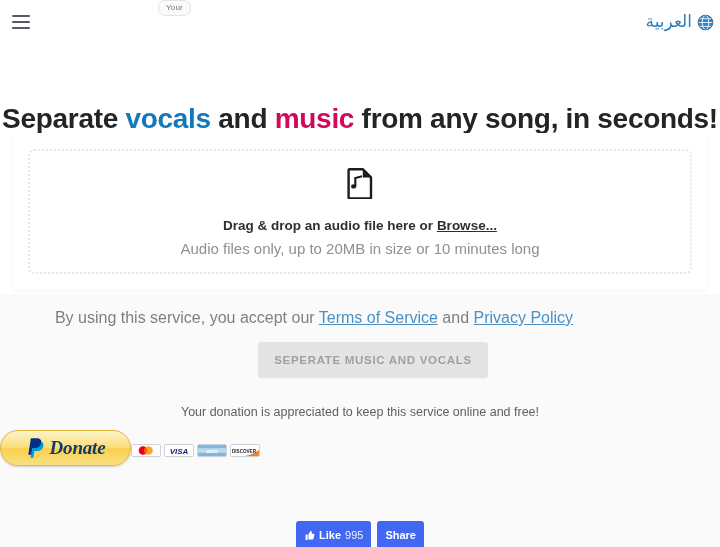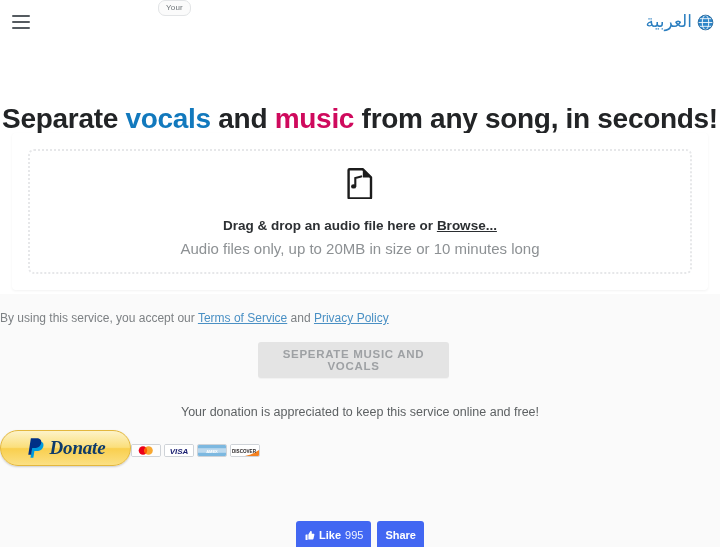--- a/index.html
+++ b/index.html
@@ -189,36 +189,36 @@
     width: 720px;
     height: 253px;
     background: #fafafa;
   }
 
   .legal {
     position: absolute;
     top: 311px;
     left: 0;
     width: 628px;
-    text-align: left;
-    font-size: 12px;
+    text-align: center;
+    font-size: 16px;
     color: #7d8184;
     line-height: 14px;
   }
   .legal a {
     color: #4a90c4;
     text-decoration: underline;
     cursor: pointer;
   }
 
   .separate-btn {
     position: absolute;
     top: 342px;
     left: 258px;
-    width: 191px;
+    width: 230px;
     height: 36px;
     background: #e4e4e4;
     border: none;
     border-radius: 3px;
     color: #9ea1a4;
     font-family: "Liberation Sans", sans-serif;
     font-size: 11.5px;
     font-weight: 700;
     letter-spacing: 0.7px;
     cursor: default;

